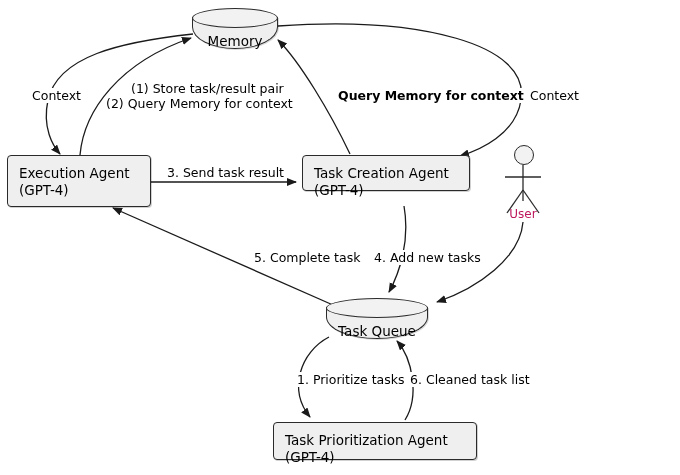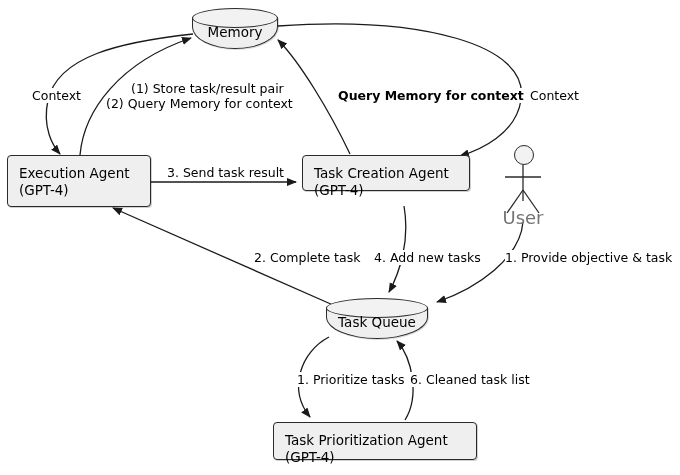--- a/index.html
+++ b/index.html
@@ -24,32 +24,32 @@
     position:absolute;left:0;right:0;top:9px;bottom:0;
     background:#efefef;border:1px solid #2a2a2a;border-top:none;
     border-radius:0 0 50% 50%/0 0 22px 22px;
     box-shadow:1px 1px 0 rgba(0,0,0,0.15);
   }
   .cyl .top{
     position:absolute;left:0;right:0;top:0;height:18px;
     background:#f2f2f2;border:1px solid #2a2a2a;border-radius:50%/50%;
   }
   .cyl .cyl-label{
-    position:absolute;left:0;right:0;bottom:9px;text-align:center;
+    position:absolute;left:0;right:0;bottom:0;text-align:center;
     font-size:13.5px;color:#000;white-space:nowrap;
   }
 
   .actor{position:absolute;}
   .actor .head{
     position:absolute;left:50%;top:0;width:18px;height:18px;margin-left:-9px;
     border:1px solid #2a2a2a;border-radius:50%;background:#f2f2f2;
   }
   .actor .actor-label{
     position:absolute;left:50%;top:62px;transform:translateX(-50%);
-    font-size:18px;color:#737373;white-space:nowrap;
+    font-size:12px;color:#be185d;white-space:nowrap;
   }
 
   .edge-label{
     position:absolute;font-size:12.5px;color:#000;white-space:nowrap;
     line-height:15px;background:#fff;
   }
 </style>
 </head>
 <body>
 
@@ -129,23 +129,22 @@
 
   <div class="edge-label" style="left:131px;top:81px;">(1) Store task/result pair</div>
   <div class="edge-label" style="left:106px;top:96px;">(2) Query Memory for context</div>
 
   <div class="edge-label" style="left:338px;top:88px;font-weight:bold;">Query Memory for context</div>
 
   <div class="edge-label" style="left:530px;top:88px;">Context</div>
 
   <div class="edge-label" style="left:167px;top:165px;">3. Send task result</div>
 
-  <div class="edge-label" style="left:254px;top:250px;">2. Complete task</div>
+  <div class="edge-label" style="left:254px;top:250px;">5. Complete task</div>
 
   <div class="edge-label" style="left:374px;top:250px;">4. Add new tasks</div>
 
-  <div class="edge-label" style="left:505px;top:250px;">1. Provide objective &amp; task</div>
 
   <div class="edge-label" style="left:297px;top:372px;">1. Prioritize tasks</div>
 
   <div class="edge-label" style="left:410px;top:372px;">6. Cleaned task list</div>
 
 </div>
 
 </body></html>

